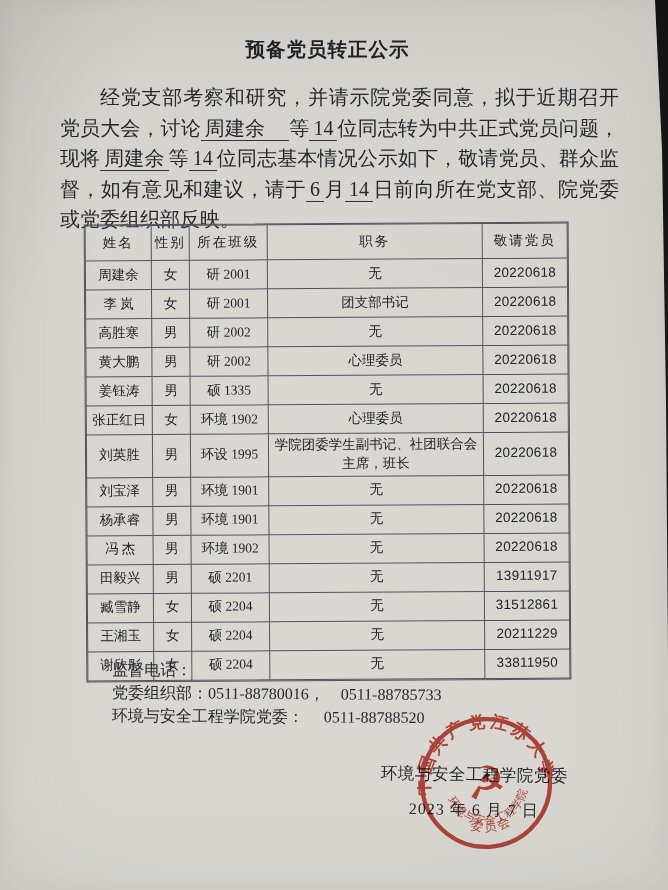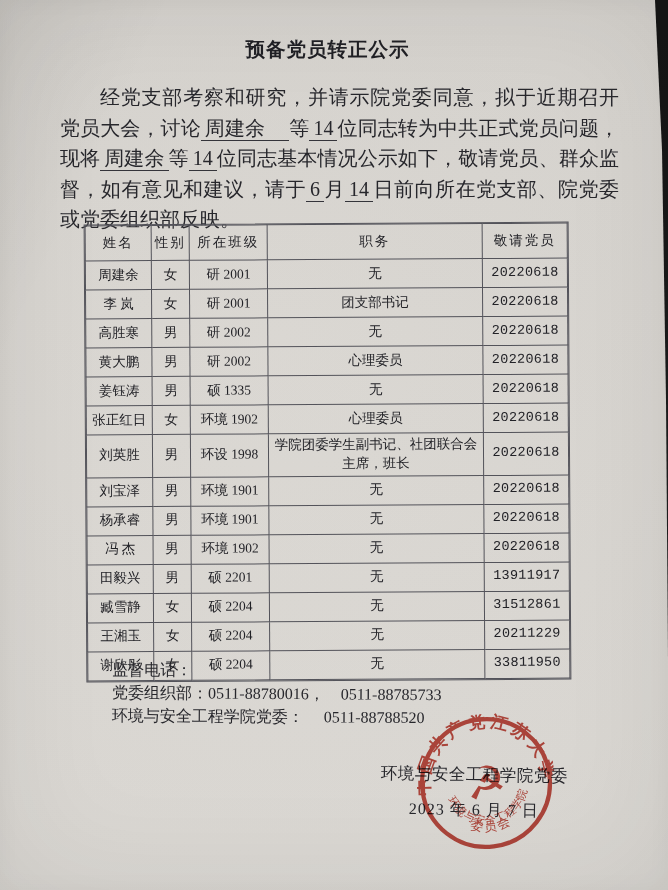--- a/index.html
+++ b/index.html
@@ -18,21 +18,21 @@
     font-size:19.5px;letter-spacing:1px;color:#1f1f24;}
   .notice-para{position:absolute;top:82px;left:60px;width:559px;
     font-size:20px;line-height:30.5px;text-align:justify;text-indent:2em;color:#27272c;}
   .notice-para .u{border-bottom:1.2px solid #34343a;padding:0 4px 1px;}
   .tbl-wrap{position:absolute;top:224px;left:86px;transform:rotate(-0.35deg);}
   table.roster{border-collapse:collapse;table-layout:fixed;width:482px;font-size:13.5px;color:#222227;}
   table.roster th,table.roster td{border:1.2px solid #53535a;text-align:center;vertical-align:middle;
     padding:2px 3px;line-height:1.4;overflow:hidden;}
   table.roster th{height:30px;font-weight:400;letter-spacing:2px;font-size:13.5px;}
   table.roster td{height:24px;}
-  table.roster .c-date{font-family:Liberation Mono, monospace;letter-spacing:0.3px;}
+  table.roster .c-date{font-family:Liberation Sans, sans-serif;letter-spacing:0.3px;}
   table.roster{outline:0.8px solid #53535a;}
   .contact{position:absolute;top:659px;left:112px;font-size:16px;line-height:23px;
     transform:rotate(0.4deg);color:#27272c;}
   .signature{position:absolute;top:764px;left:374px;width:200px;text-align:center;
     transform:rotate(0.9deg);color:#27272c;}
   .signature .org{font-size:16.5px;letter-spacing:0.5px;}
   .signature .date{margin-top:14px;font-size:16px;letter-spacing:1px;}
   .seal{position:absolute;top:714px;left:417px;width:138px;height:138px;
     transform:rotate(-7deg);opacity:0.88;mix-blend-mode:multiply;pointer-events:none;}
 </style>
@@ -104,21 +104,21 @@
           <tr>
             <td>张正红日</td>
             <td>女</td>
             <td>环境 1902</td>
             <td>心理委员</td>
             <td class="c-date">20220618</td>
           </tr>
           <tr>
             <td>刘英胜</td>
             <td>男</td>
-            <td>环设 1998</td>
+            <td>环设 1995</td>
             <td>学院团委学生副书记、社团联合会主席，班长</td>
             <td class="c-date">20220618</td>
           </tr>
           <tr>
             <td>刘宝泽</td>
             <td>男</td>
             <td>环境 1901</td>
             <td>无</td>
             <td class="c-date">20220618</td>
           </tr>

